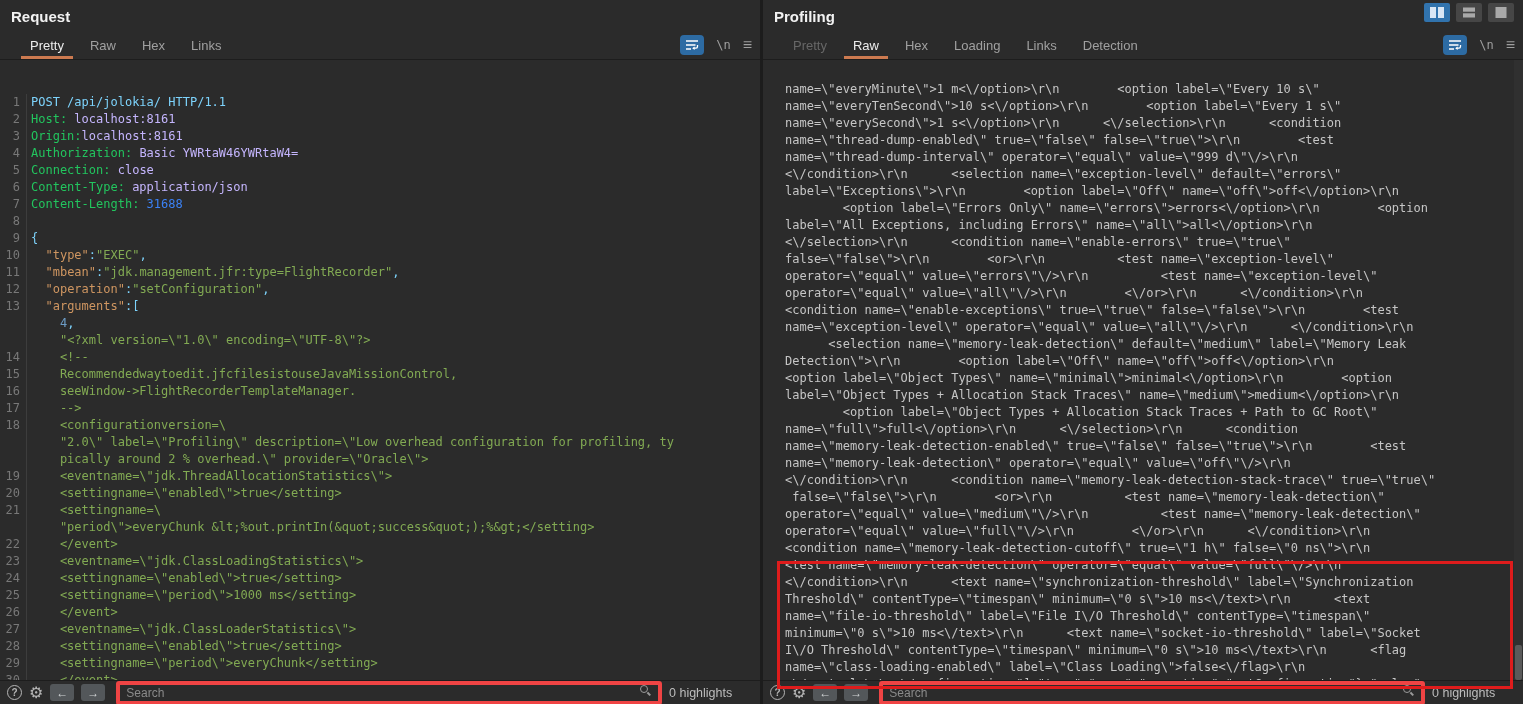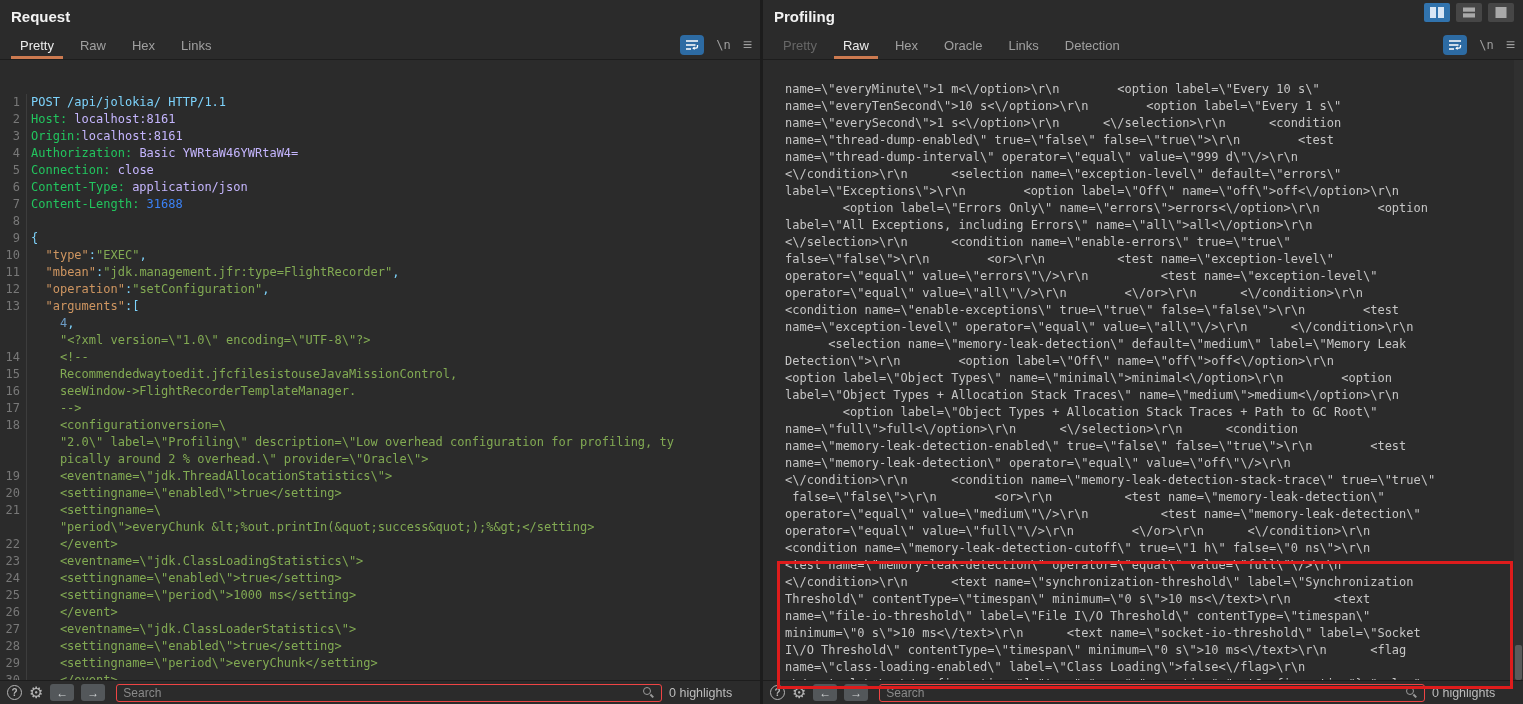--- a/index.html
+++ b/index.html
@@ -4,21 +4,21 @@
 <style>
   html,body{margin:0;padding:0}
   body{width:1523px;height:704px;background:#2b2b2b;overflow:hidden;position:relative;
        font-family:"Liberation Sans",sans-serif;-webkit-font-smoothing:antialiased}
   .panel{position:absolute;top:0;height:704px;width:760px;background:#2b2b2b}
   .panel.left{left:0}
   .panel.right{left:763px}
   .panel-divider{position:absolute;left:760px;top:0;width:3px;height:704px;background:#1c1c1c}
 
   .panel-title{height:31px;line-height:34px;padding-left:11px;font-size:15px;font-weight:bold;color:#f2f2f2}
-  .tab-row{position:relative;height:28px;border-bottom:1px solid #1d1d1d;display:flex;align-items:stretch;padding-left:7px}
+  .tab-row{position:relative;height:28px;border-bottom:1px solid #1d1d1d;display:flex;align-items:stretch;padding-left:17px}
   .tab{padding:0 13px;font-size:13px;color:#a0a0a0;display:flex;align-items:center;position:relative;cursor:default}
   .tab.active{color:#ececec}
   .tab.dim{color:#676767}
   .tab.active::after{content:"";position:absolute;left:4px;right:4px;bottom:0;height:3px;background:#cc7a50}
 
   .tab-icons{position:absolute;right:8px;top:0;bottom:0;display:flex;align-items:center;gap:12px}
   .wrap-btn{width:24px;height:20px;border-radius:4px;background:#2d6ba3;display:flex;align-items:center;justify-content:center}
   .nl-label{color:#9f9f9f;font-family:"DejaVu Sans Mono","Liberation Mono",monospace;font-size:12px}
   .menu-icon{color:#9f9f9f;font-size:16px;line-height:16px}
 
@@ -39,21 +39,21 @@
   .scrollbar{position:absolute;right:0;top:60px;width:9px;bottom:24px;background:#303030}
   .scroll-thumb{position:absolute;left:1px;width:7px;top:585px;height:35px;background:#5a5a5a;border-radius:2px}
 
   .bottom-bar{position:absolute;left:0;right:0;bottom:0;height:23px;border-top:1px solid #1d1d1d;
               display:flex;align-items:center;padding:0 7px;gap:7px;background:#2b2b2b}
   .help-icon{width:13px;height:13px;border:1.4px solid #b5b5b5;border-radius:50%;color:#b5b5b5;font-size:10px;
              display:flex;align-items:center;justify-content:center;flex:none;font-weight:bold}
   .gear-icon{color:#b5b5b5;font-size:16px;line-height:16px;flex:none}
   .nav-btn{width:24px;height:17px;background:#53575a;border-radius:3px;color:#d2d5d7;display:flex;
            align-items:center;justify-content:center;font-size:12px;flex:none}
-  .search-field{position:relative;display:flex;align-items:center;border:1px solid #ef4444;border-radius:3px;
+  .search-field{position:relative;display:flex;border:4px solid #ef4444;border-radius:3px;
                 height:16px;flex:1;background:#2b2b2b;margin-left:4px}
   .search-field input{background:transparent;border:none;outline:none;color:#cfcfcf;font-size:12px;
                       padding:0 6px;flex:1;min-width:0;font-family:"Liberation Sans",sans-serif}
   .search-field input::placeholder{color:#8a8a8a}
   .mag-icon{width:11px;height:11px;position:relative;flex:none;margin-right:7px}
   .mag-icon::before{content:"";position:absolute;width:6px;height:6px;border:1.5px solid #9a9a9a;border-radius:50%;left:0;top:0}
   .mag-icon::after{content:"";position:absolute;width:4px;height:1.5px;background:#9a9a9a;transform:rotate(45deg);left:6.5px;top:8px}
   .highlights{width:84px;text-align:left;color:#bdbdbd;font-size:12.5px;flex:none}
 
   .red-box{position:absolute;left:777px;top:561px;width:736px;height:128px;border:3px solid #de1c1c;
@@ -120,21 +120,21 @@
         <rect x="2.5" y="1" width="11" height="11" fill="#a9a9a9"></rect>
       </svg>
     </span>
   </div>
   <div class="panel-title">Profiling</div>
   <div class="tab-row">
     <div id="resp-tabs" style="display:flex">
         <div class="tab dim">Pretty</div>
         <div class="tab active">Raw</div>
         <div class="tab">Hex</div>
-        <div class="tab">Oracle</div>
+        <div class="tab">Loading</div>
         <div class="tab">Links</div>
         <div class="tab">Detection</div>
       </div>
     <div class="tab-icons">
       <span class="wrap-btn">
         <svg width="14" height="12" viewBox="0 0 14 12">
           <path d="M1 2h12M1 6h9.5M1 10h5" stroke="#ffffff" stroke-width="1.5" fill="none"></path>
           <path d="M12.5 6v1.6a1.6 1.6 0 0 1-1.6 1.6H8.6" stroke="#ffffff" stroke-width="1.3" fill="none"></path>
           <path d="M9.6 7.4 7.2 9.2l2.4 1.8z" fill="#ffffff"></path>
         </svg>

